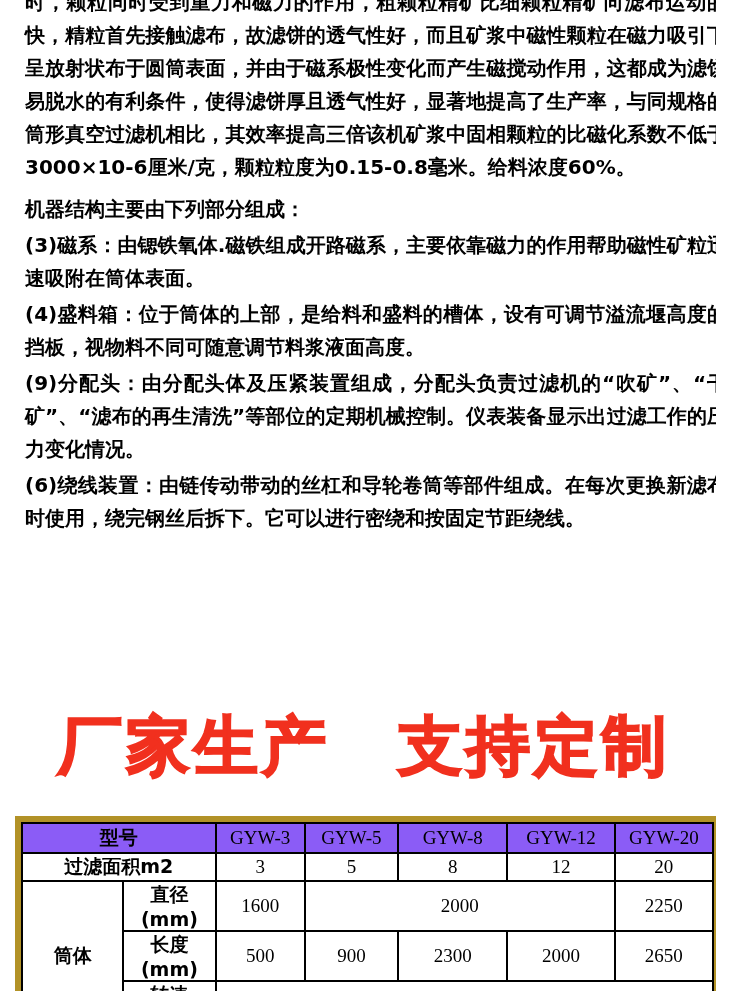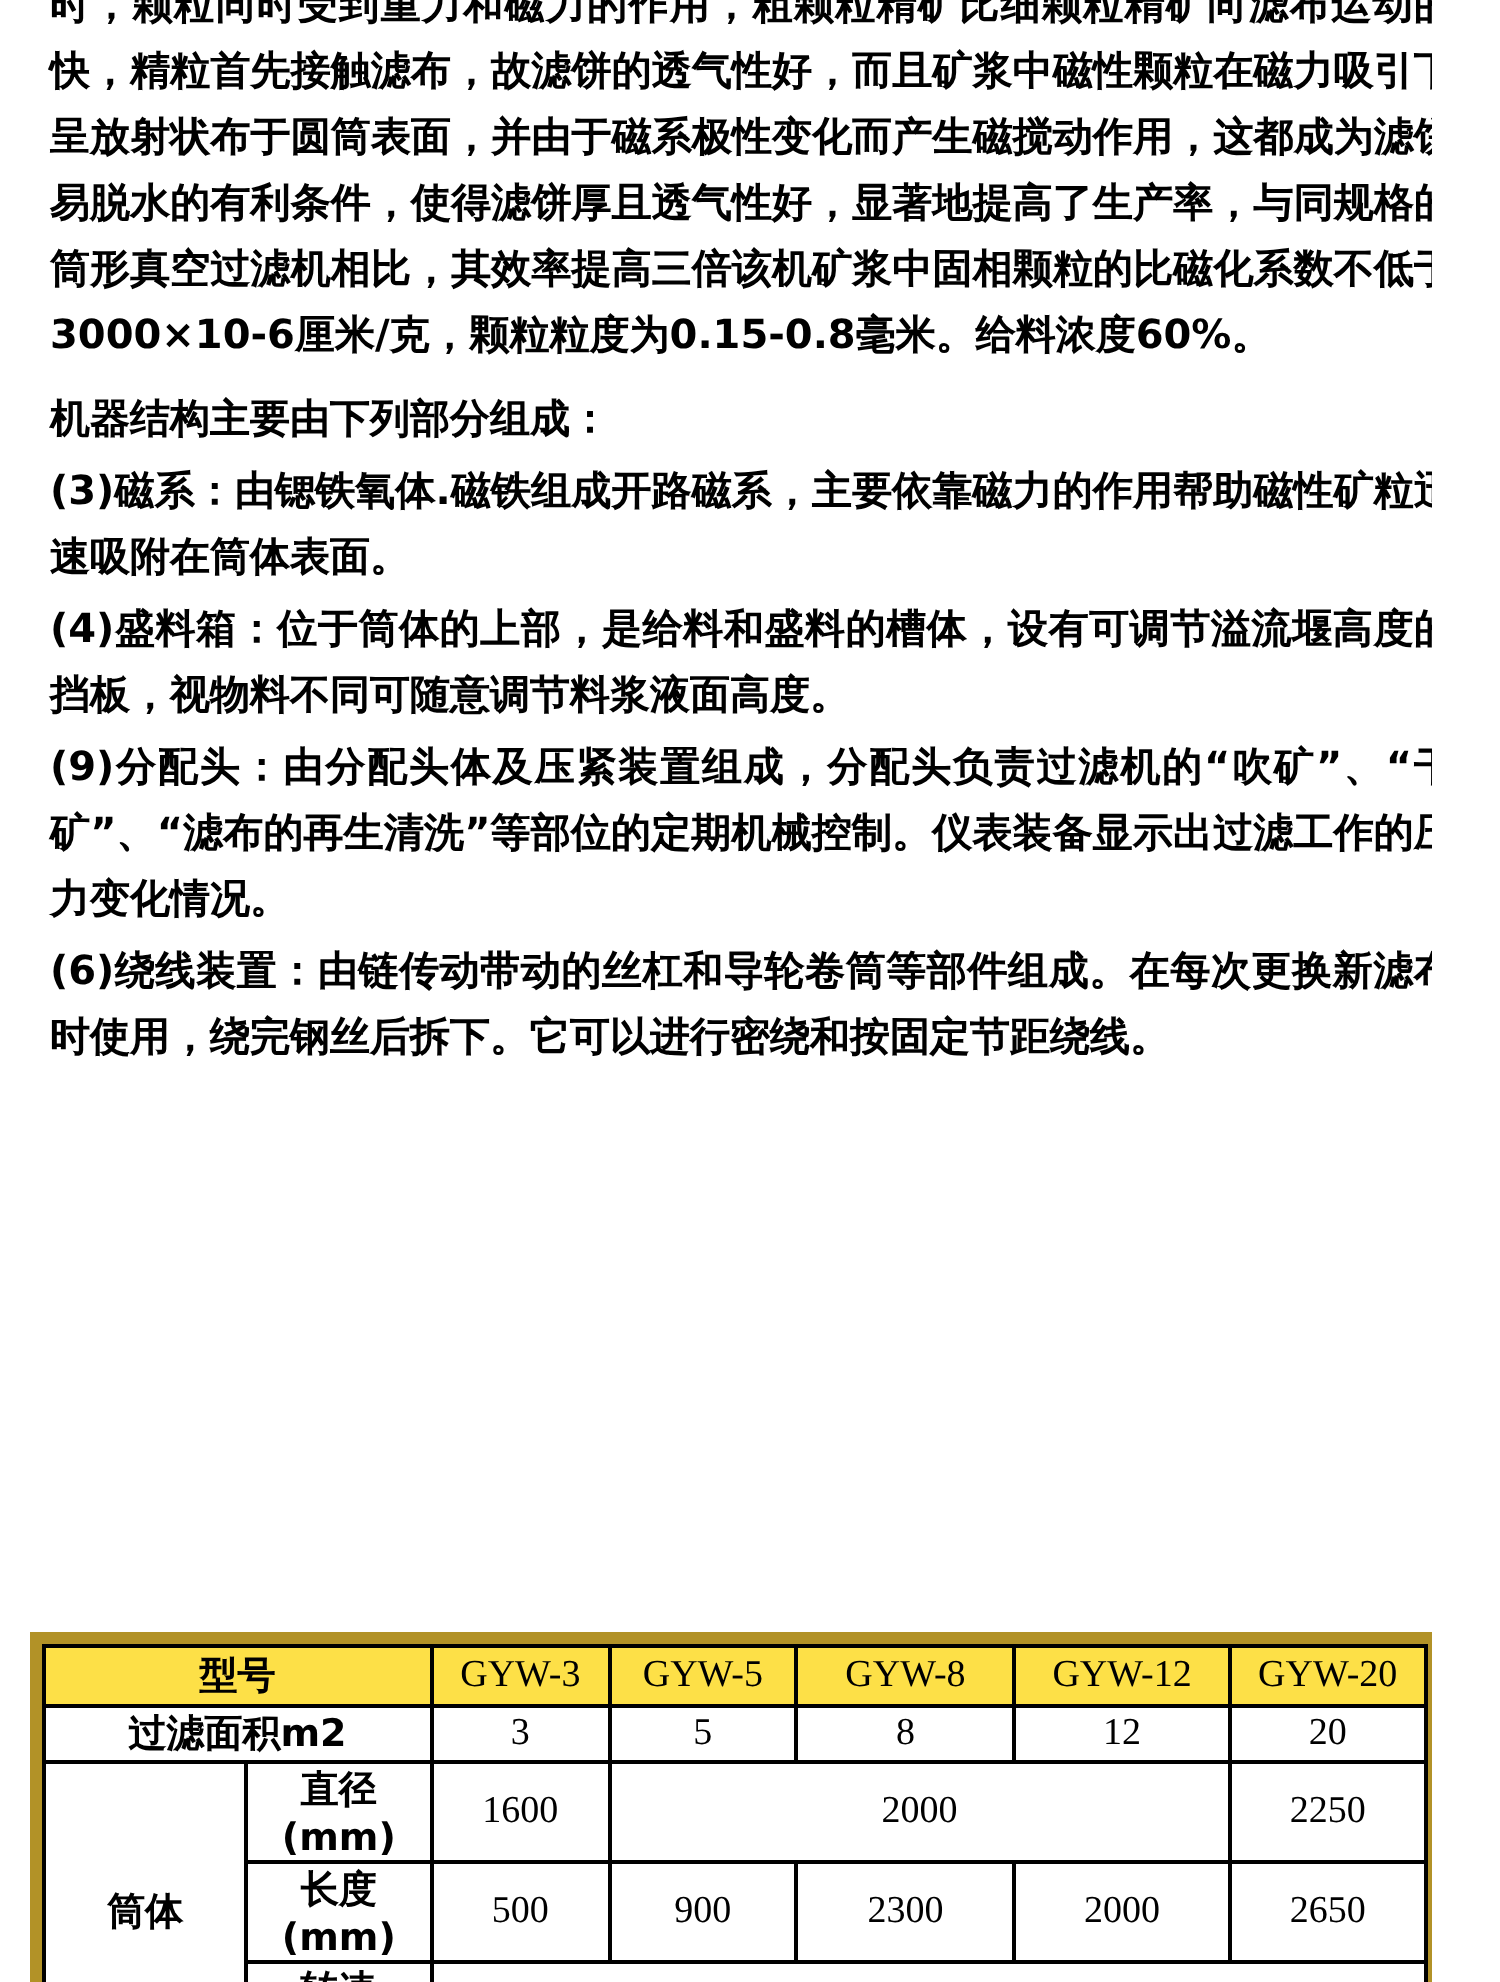--- a/index.html
+++ b/index.html
@@ -59,41 +59,42 @@
     border: 2px solid #000000;
     text-align: center;
     vertical-align: middle;
     padding: 0;
     font-size: 19px;
     color: #000000;
     overflow: hidden;
   }
   td.zh { font-weight: 600; font-size: 19px; }
   td.num { font-weight: 400; font-family: Liberation Serif, serif; font-size: 19px; }
-  tr.blue td { background: #fde047; }
+  tr.blue td { background: #8b5cf6; }
   .r-head  td { height: 28px; }
   .r-area  td { height: 26px; }
   .r-diam  td { height: 26px; }
   .r-len   td { height: 27px; }
   .r-speed td { height: 27px; }
 </style>
 </head>
 <body>
 
 <div class="page">
 
   <div class="desc">
     <p class="first">时，颗粒同时受到重力和磁力的作用，粗颗粒精矿比细颗粒精矿向滤布运动的快，精粒首先接触滤布，故滤饼的透气性好，而且矿浆中磁性颗粒在磁力吸引下呈放射状布于圆筒表面，并由于磁系极性变化而产生磁搅动作用，这都成为滤饼易脱水的有利条件，使得滤饼厚且透气性好，显著地提高了生产率，与同规格的筒形真空过滤机相比，其效率提高三倍该机矿浆中固相颗粒的比磁化系数不低于3000×10-6厘米/克，颗粒粒度为0.15-0.8毫米。给料浓度60%。</p>
     <p>机器结构主要由下列部分组成：</p>
     <p>(3)磁系：由锶铁氧体.磁铁组成开路磁系，主要依靠磁力的作用帮助磁性矿粒迅速吸附在筒体表面。</p>
     <p>(4)盛料箱：位于筒体的上部，是给料和盛料的槽体，设有可调节溢流堰高度的挡板，视物料不同可随意调节料浆液面高度。</p>
     <p>(9)分配头：由分配头体及压紧装置组成，分配头负责过滤机的“吹矿”、“干矿”、“滤布的再生清洗”等部位的定期机械控制。仪表装备显示出过滤工作的压力变化情况。</p>
     <p>(6)绕线装置：由链传动带动的丝杠和导轮卷筒等部件组成。在每次更换新滤布时使用，绕完钢丝后拆下。它可以进行密绕和按固定节距绕线。</p>
   </div>
 
+  <div class="banner">厂家生产　支持定制</div>
 
   <div class="spec-wrap">
     <table class="spec">
       <colgroup>
         <col style="width:101px">
           <col style="width:92px">
           <col style="width:89px">
         <col style="width:93px">
           <col style="width:109px">
           <col style="width:107px">

